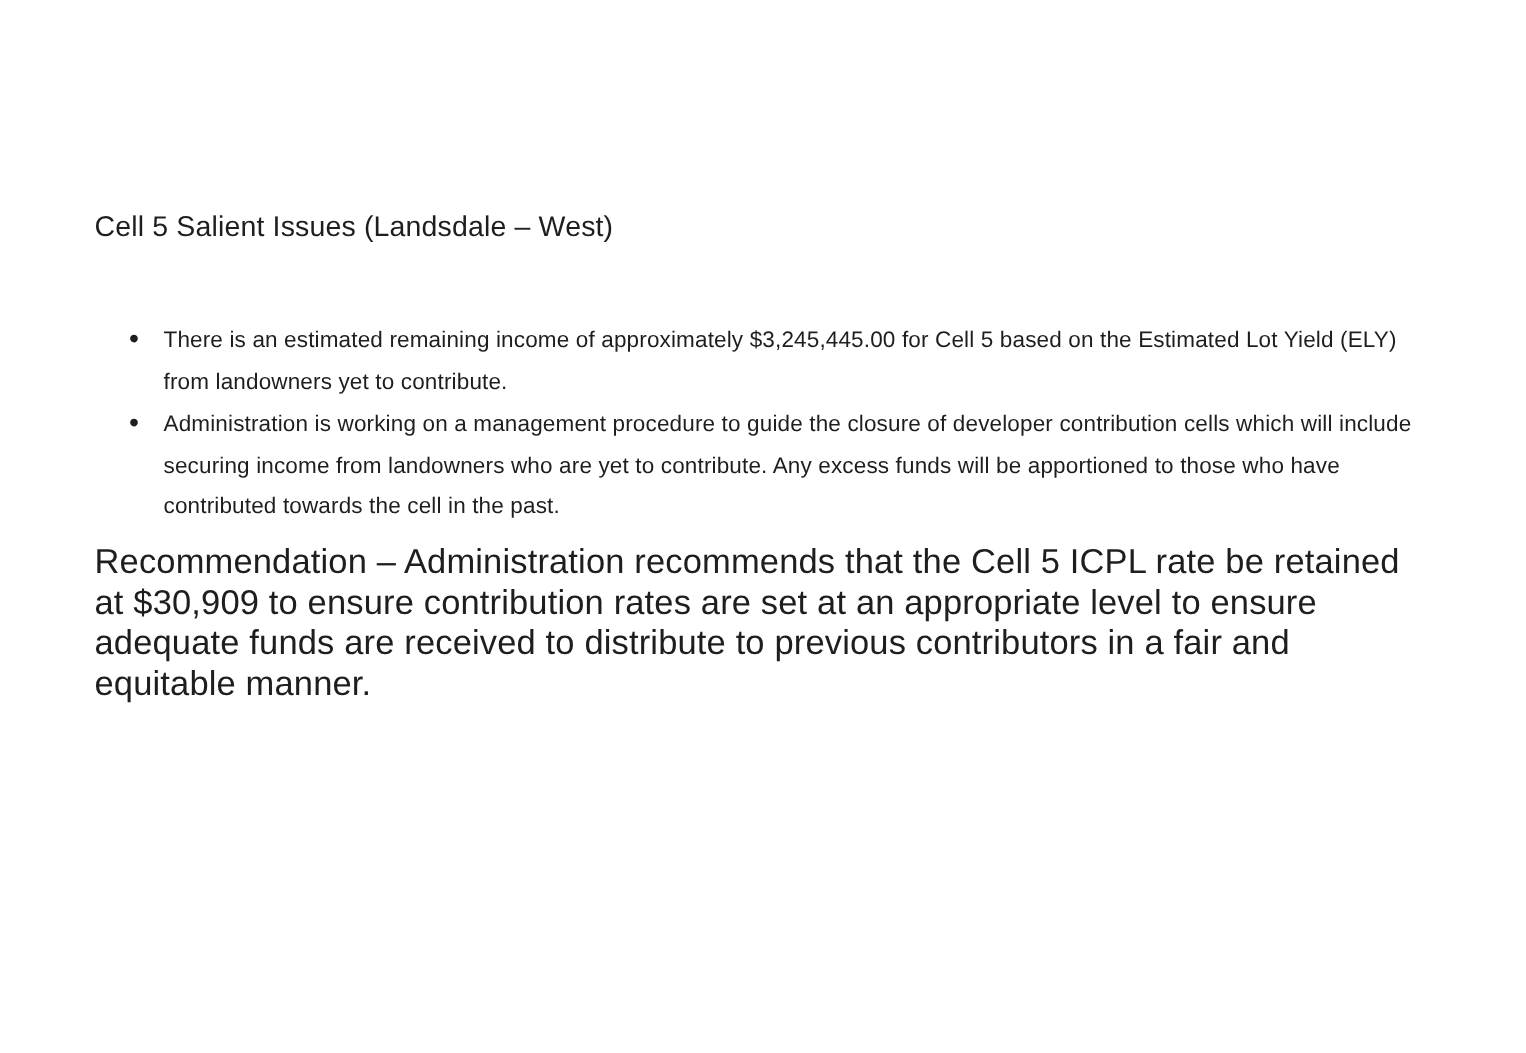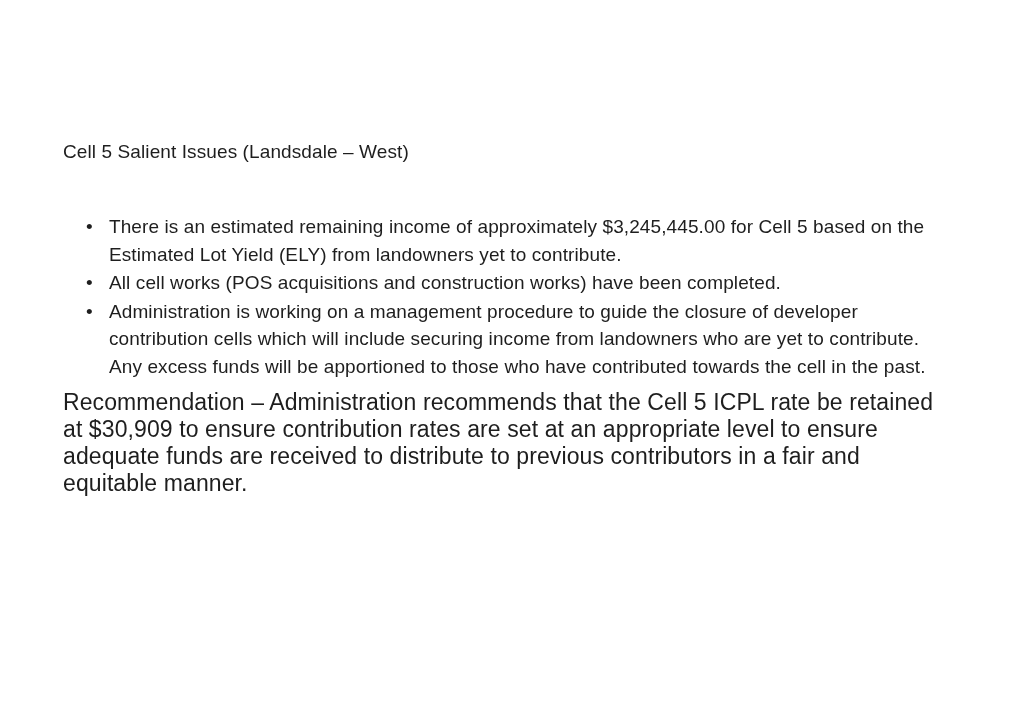--- a/index.html
+++ b/index.html
@@ -29,21 +29,21 @@
     margin: 0 0 48px 0;
     letter-spacing: 0.1px;
   }
   ul.doc-bullets {
     margin: 0;
     padding: 0 0 0 46px;
     list-style: none;
   }
   ul.doc-bullets li {
     position: relative;
-    font-size: 19px;
+    font-size: 15px;
     line-height: 27.5px;
     margin: 0 0 1px 0;
     letter-spacing: 0.1px;
   }
   ul.doc-bullets li::before {
     content: "\2022";
     position: absolute;
     left: -23px;
     top: 0;
     font-size: 19px;
@@ -57,18 +57,17 @@
   }
 </style>
 </head>
 <body>
 
 <div class="page">
   <p class="doc-title">Cell 5 Salient Issues (Landsdale – West)</p>
 
   <ul class="doc-bullets">
     <li>There is an estimated remaining income of approximately $3,245,445.00 for Cell 5 based on the Estimated Lot Yield (ELY) from landowners yet to contribute.</li>
-    <li>All cell works (POS acquisitions and construction works) have been completed.</li>
     <li>Administration is working on a management procedure to guide the closure of developer contribution cells which will include securing income from landowners who are yet to contribute. Any excess funds will be apportioned to those who have contributed towards the cell in the past.</li>
   </ul>
 
   <p class="doc-paragraph">Recommendation – Administration recommends that the Cell 5 ICPL rate be retained at $30,909 to ensure contribution rates are set at an appropriate level to ensure adequate funds are received to distribute to previous contributors in a fair and equitable manner.</p>
 </div>
 
 </body></html>

